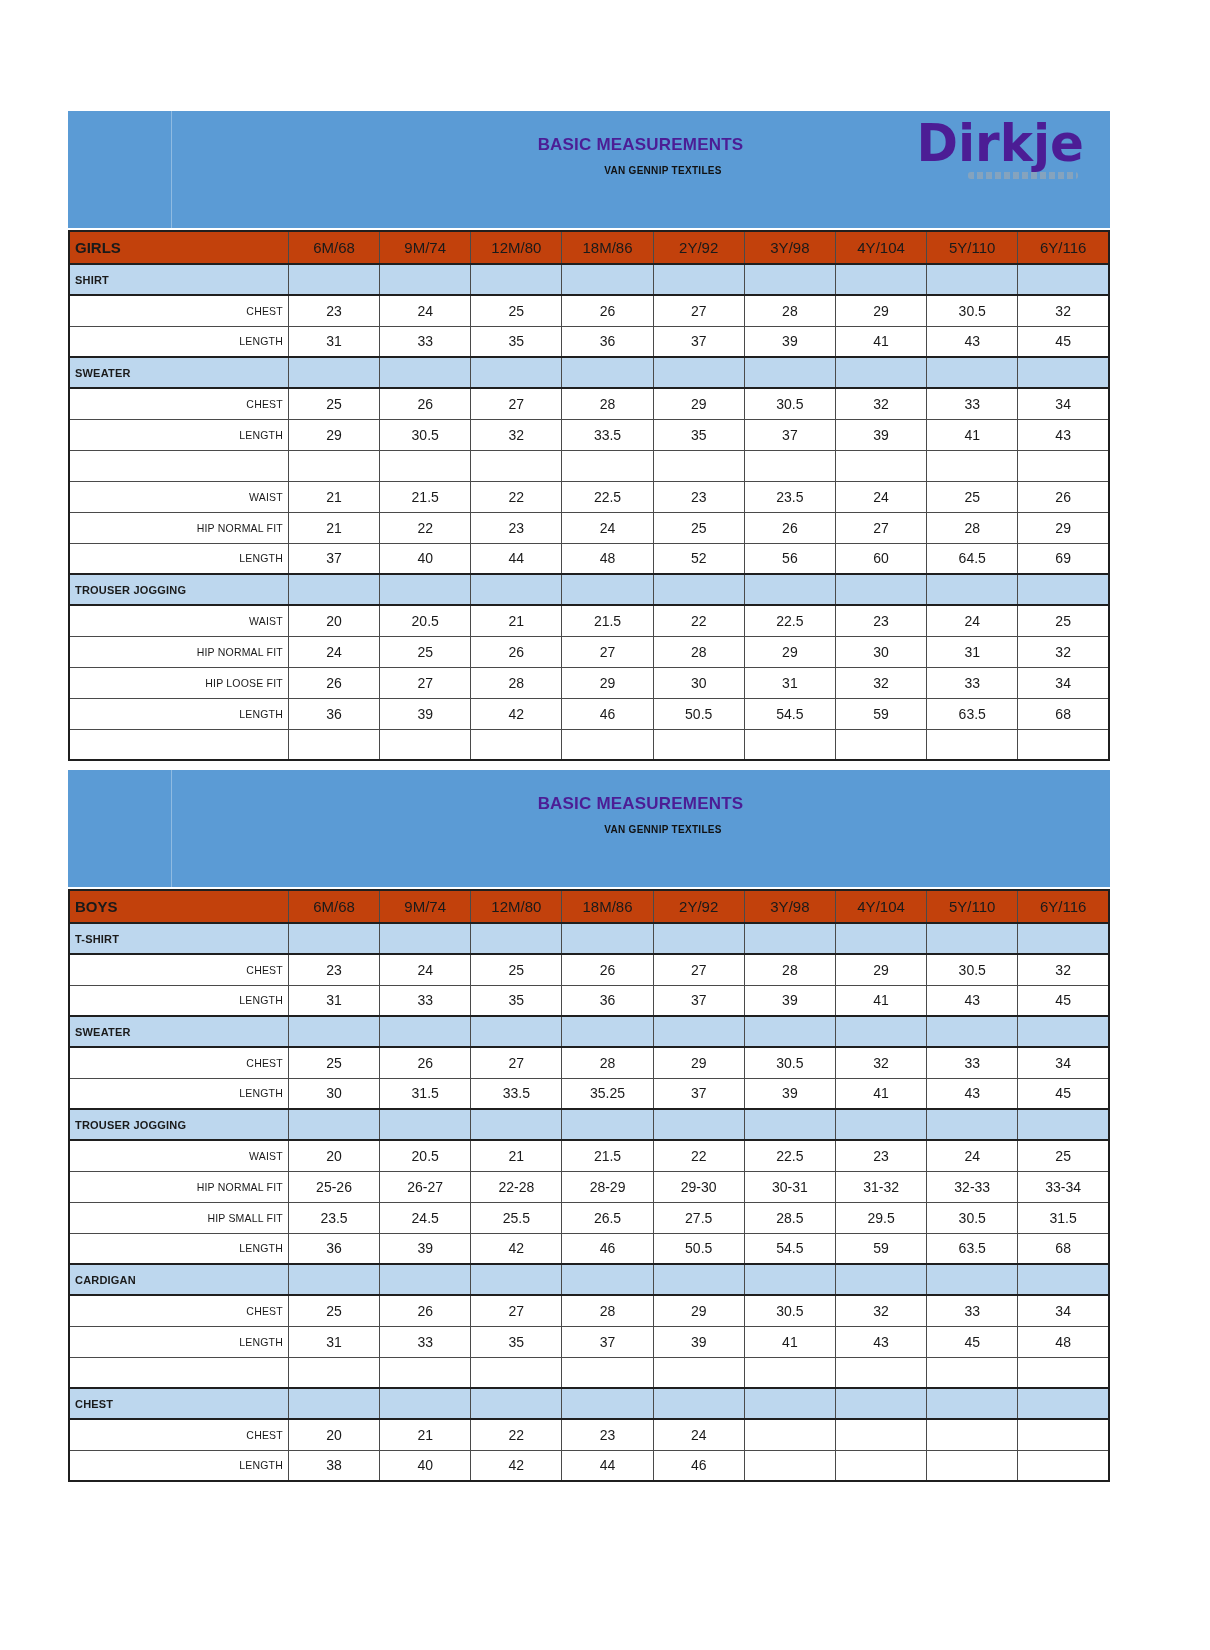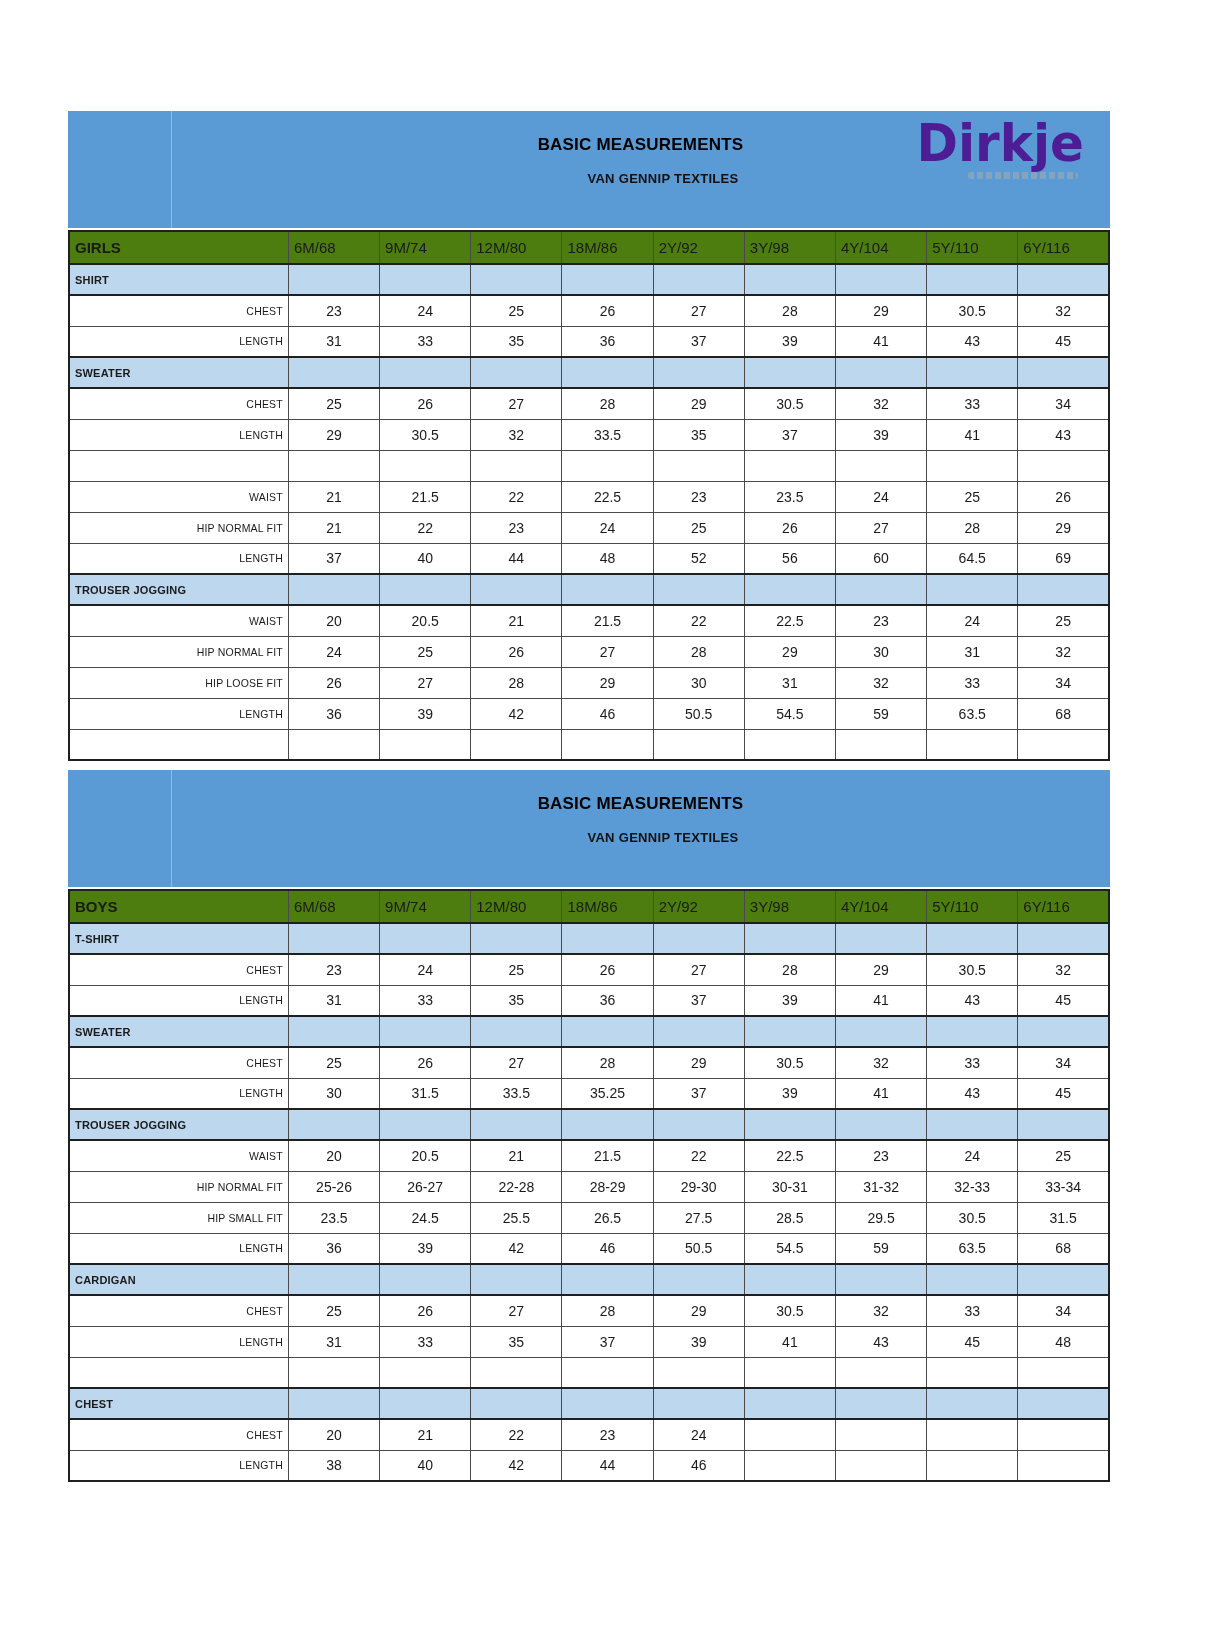--- a/index.html
+++ b/index.html
@@ -21,24 +21,24 @@
     margin-bottom:2px;
   }
   .banner .vline {
     position:absolute; left:103px; top:0; bottom:0; width:1px;
     background:rgba(255,255,255,0.32);
   }
   .banner .titles {
     position:absolute; left:103px; right:0; top:24px; text-align:center;
   }
   .banner .title {
-    font-size:17px; font-weight:bold; color:#000000; letter-spacing:.2px;
+    font-size:17px; font-weight:bold; color:#4c1d95; letter-spacing:.2px;
   }
   .banner .subtitle {
-    font-size:13px; font-weight:bold; color:#111; margin-top:16px; letter-spacing:.3px;padding-left:45px;
+    font-size:10px; font-weight:bold; color:#111; margin-top:10px; letter-spacing:.3px;padding-left:45px;
   }
   .logo {
     position:absolute; right:26px; top:8px; text-align:right; color:#4c1d95;
   }
   .logo .logo-text {
     font-size:50px; font-weight:900; letter-spacing:0px; line-height:1;
     font-family:"DejaVu Sans", sans-serif;
     transform:scaleY(1.02); display:inline-block;
   }
   .logo .logo-tagline {
@@ -57,27 +57,27 @@
   table.size-table.girls { margin-bottom:9px; }
   col.c-label { width:21.1%; }
   td {
     border:1px solid #4a4a4a;
     height:31px;
     padding:0 5px;
     overflow:hidden;
     white-space:nowrap;
   }
   tr.head td {
-    background:#4d7c0f;
+    background:#c2410c;
     border-top:2px solid #1f1f1f;
     border-bottom:2px solid #1f1f1f;
     height:33px;
   }
   tr.head td.group { font-weight:bold; font-size:15px; }
-  tr.head td.size  { text-align:left; font-size:15px; }
+  tr.head td.size  { text-align:center; font-size:15px; }
   tr.section td {
     background:#bdd7ee;
     border-top:2px solid #1f1f1f;
     border-bottom:2px solid #1f1f1f;
   }
   tr.section td.label { font-weight:bold; font-size:11px; letter-spacing:.2px; }
   tr.data td.label { font-size:10.5px; letter-spacing:.2px;text-align:right; }
   tr.data td.val { text-align:center; font-size:14px; }
   tr.spacer td { background:#ffffff; }
 </style>

